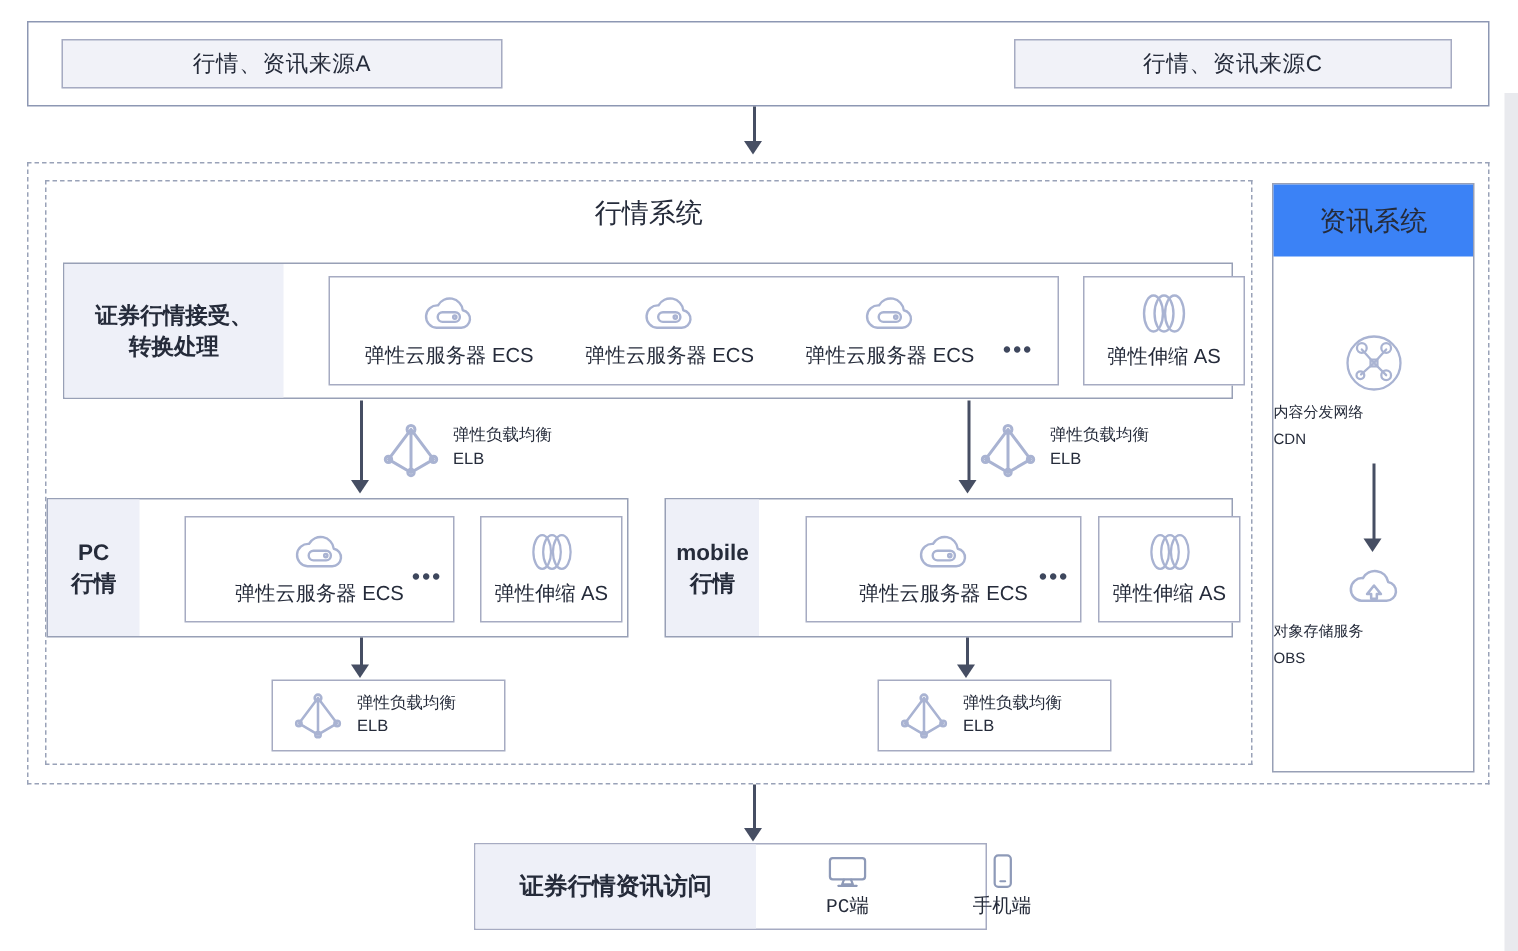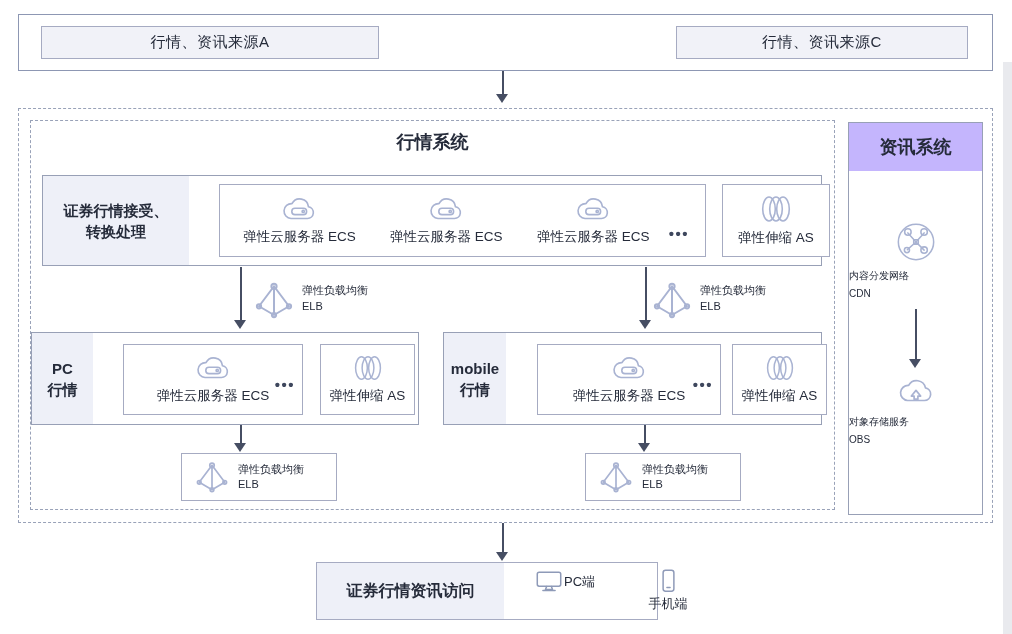--- a/index.html
+++ b/index.html
@@ -5,21 +5,21 @@
   html,body{margin:0;padding:0;background:#fff;}
   .canvas{position:relative;width:1012px;height:634px;background:#fff;overflow:hidden;
           font-family:"Liberation Sans","DejaVu Sans",sans-serif;color:#252b3a;}
   .abs{position:absolute;box-sizing:border-box;}
   .box{border:1px solid #a6abc2;background:#fff;margin-left:18px;}
   .sect{border:1px solid #98a0b6;background:#fff;}
   .dashed{border:1.5px dashed #99a2b8;background:transparent;}
   .fillpane{background:#eef0f8;}
   .srcbox{background:#f1f2f8;border:1px solid #a6abc2;display:flex;align-items:center;justify-content:center;
           font-size:15px;font-weight:500;letter-spacing:.5px;}
-  .ttl{font-size:18px;font-weight:bold;text-align:center;}
+  .ttl{font-size:18px;font-weight:normal;text-align:center;}
   .lblbold{font-size:15px;font-weight:bold;line-height:21px;text-align:center;}
   .svc{display:flex;flex-direction:column;align-items:center;justify-content:center;gap:5px;}
   .svclbl{font-size:13.5px;white-space:nowrap;}
   .dots{font-size:15px;font-weight:bold;letter-spacing:1.5px;color:#3e475d;line-height:1;}
   .al{width:2px;background:#464e63;}
   .ah{width:0;height:0;border-style:solid;border-width:9px 6.5px 0 6.5px;
       border-color:#464e63 transparent transparent transparent;}
   .elbtxt{font-size:11px;line-height:15.5px;}
   .icon{color:#a9b3d2;}
   .icon-dev{color:#8e9ab8;}
@@ -70,21 +70,21 @@
     <symbol id="sym-phone" viewBox="0 0 18 28">
       <rect x="3.2" y="2.5" width="11.6" height="22.5" rx="2.6"></rect>
       <path d="M7.3 21h3.4"></path>
     </symbol>
   </defs>
 </svg>
 
 <div class="canvas">
 
   <div class="abs" style="left:18px;top:14px;width:975px;height:57px;border:1.5px solid #8d97b3;background:#fff;"></div>
-  <div class="abs srcbox" style="left:41px;top:26px;width:338px;height:33px;">
+  <div class="abs srcbox" style="left:41px;top:26px;width:294px;height:33px;">
     <span>行情、资讯来源A</span>
   </div>
   <div class="abs srcbox" style="left:676px;top:26px;width:292px;height:33px;">
     <span>行情、资讯来源C</span>
   </div>
 
   <div class="abs al" style="left:502px;top:71px;height:24px;"></div>
   <div class="abs ah" style="left:496px;top:94px;"></div>
 
   <div class="abs dashed" style="left:18px;top:108px;width:975px;height:415px;"></div>
@@ -204,21 +204,21 @@
     <svg class="use icon" width="34" height="34">
         <use href="#sym-pyramid"></use>
       </svg>
     <div class="elbtxt">
       <div>弹性负载均衡</div>
       <div>ELB</div>
     </div>
   </div>
 
   <div class="abs sect" style="left:848px;top:122px;width:135px;height:393px;">
-    <div style="height:48px;background:#c4b5fd;display:flex;align-items:center;justify-content:center;">
+    <div style="height:48px;background:#3b82f6;display:flex;align-items:center;justify-content:center;">
       <span class="ttl">资讯系统</span>
     </div>
     <svg class="use icon abs" width="42" height="42" style="left:46px;top:98px;">
         <use href="#sym-cdn"></use>
       </svg>
     <div class="abs infotxt" style="left:0;top:144px;width:100%;">
       <div>内容分发网络</div>
       <div>CDN</div>
     </div>
     <div class="abs al" style="left:66px;top:186px;height:51px;"></div>
@@ -232,21 +232,21 @@
     </div>
   </div>
 
   <div class="abs al" style="left:502px;top:523px;height:30px;"></div>
   <div class="abs ah" style="left:496px;top:552px;"></div>
 
   <div class="abs box" style="left:298px;top:562px;width:342px;height:58px;">
     <div class="abs fillpane" style="left:0;top:0;bottom:0;width:187px;display:flex;align-items:center;justify-content:center;">
       <span style="font-size:16px;font-weight:bold;">证券行情资讯访问</span>
     </div>
-    <div class="abs" style="left:217px;top:6px;width:62px;display:flex;flex-direction:row;align-items:center;">
+    <div class="abs" style="left:217px;top:6px;width:62px;display:flex;flex-direction:column;align-items:center;font-family:Liberation Mono, monospace;">
       <svg class="use icon-dev" width="30" height="25">
           <use href="#sym-monitor"></use>
         </svg>
       <span style="font-size:13px;margin-top:1px;">PC端</span>
     </div>
     <div class="abs" style="left:320px;top:5px;width:62px;display:flex;flex-direction:column;align-items:center;">
       <svg class="use icon-dev" width="17" height="26">
           <use href="#sym-phone"></use>
         </svg>
       <span style="font-size:13px;margin-top:1px;">手机端</span>

